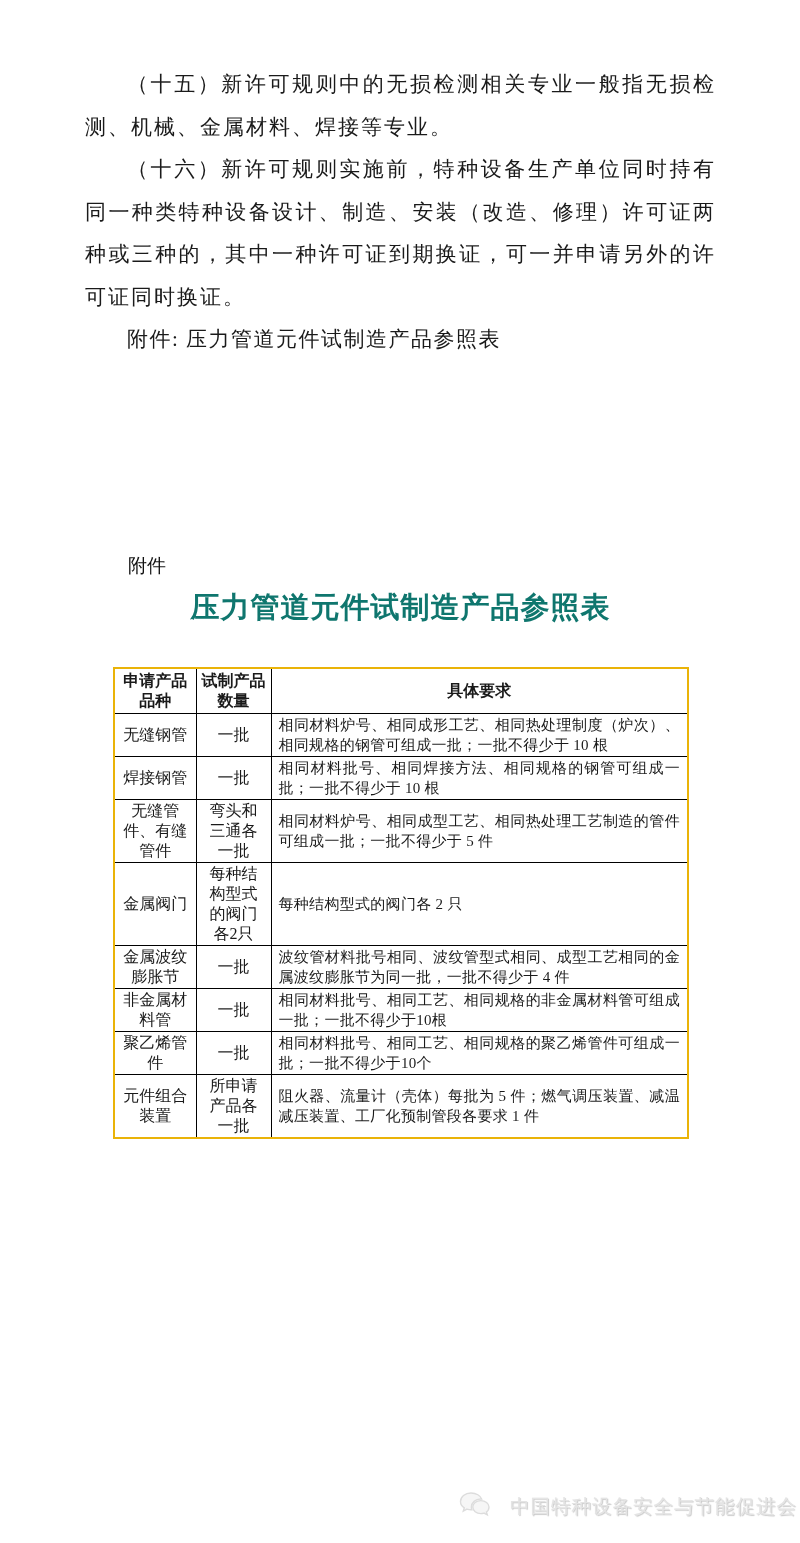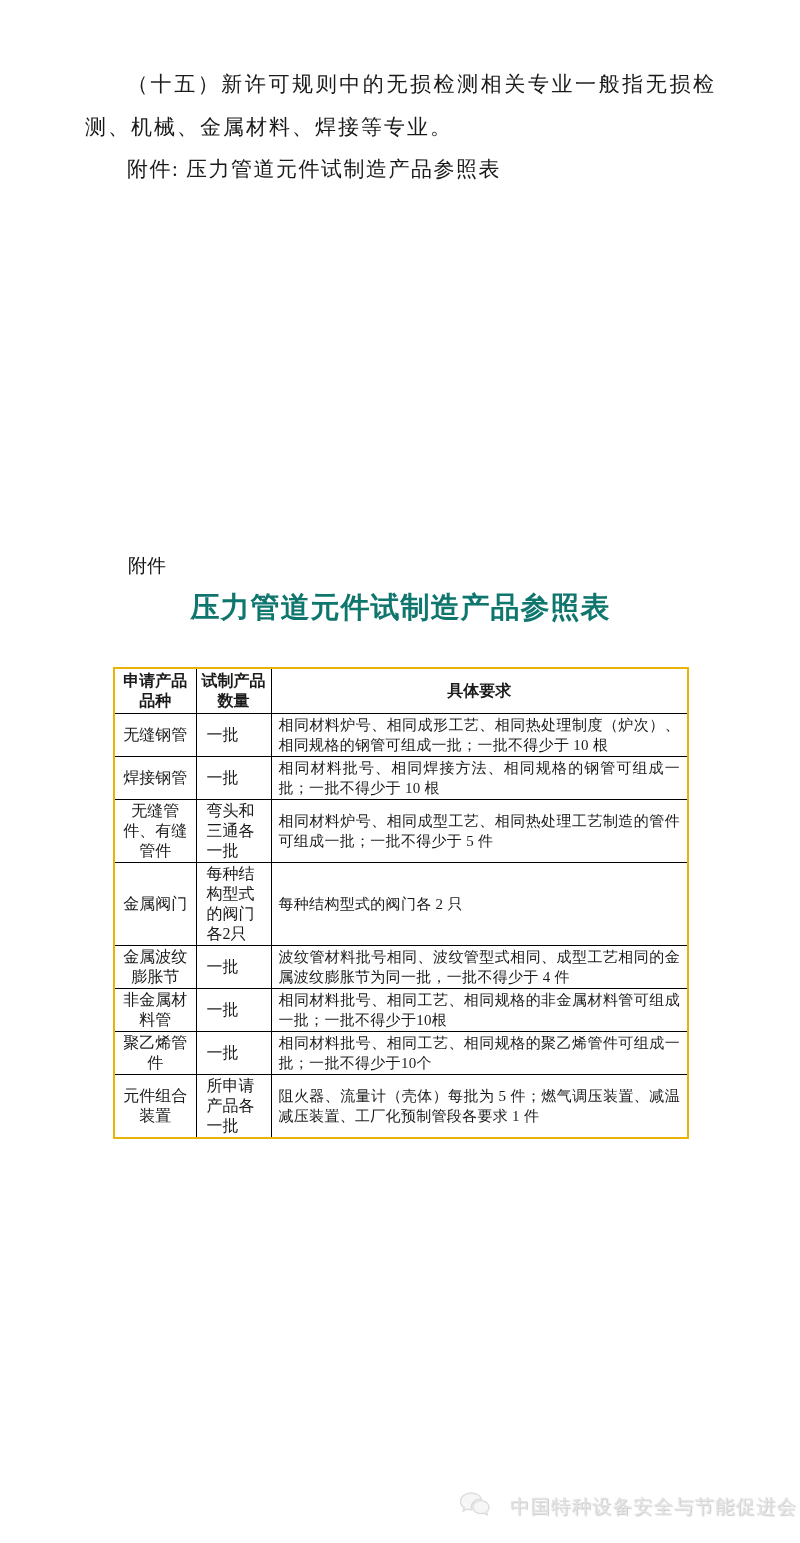--- a/index.html
+++ b/index.html
@@ -78,21 +78,21 @@
   .ref-table td{
     border:1.5px solid #000;
     line-height:20px;
     vertical-align:middle;
   }
   .ref-table td.c1{
     text-align:center;
     padding:1px 4px;
   }
   .ref-table td.c2{
-    text-align:left;
+    text-align:center;
     padding:1px 10px;
   }
   .ref-table td.c3{
     font-size:15px;
     text-align:justify;
     text-justify:inter-character;
     padding:1px 7px;
     letter-spacing:0.3px;
   }
   
@@ -113,20 +113,21 @@
   }
   .footer svg{display:block;}
 </style>
 </head>
 <body>
 
 <div class="page">
 
   <div class="doc-text">
     <p>（十五）新许可规则中的无损检测相关专业一般指无损检测、机械、金属材料、焊接等专业。</p>
+    <p>（十六）新许可规则实施前，特种设备生产单位同时持有同一种类特种设备设计、制造、安装（改造、修理）许可证两种或三种的，其中一种许可证到期换证，可一并申请另外的许可证同时换证。</p>
     <p class="attachment-ref">附件: 压力管道元件试制造产品参照表</p>
   </div>
 
   <div class="attachment-label">附件</div>
 
   <div class="doc-title">压力管道元件试制造产品参照表</div>
 
   <table class="ref-table">
     <colgroup>
         <col class="c1">

